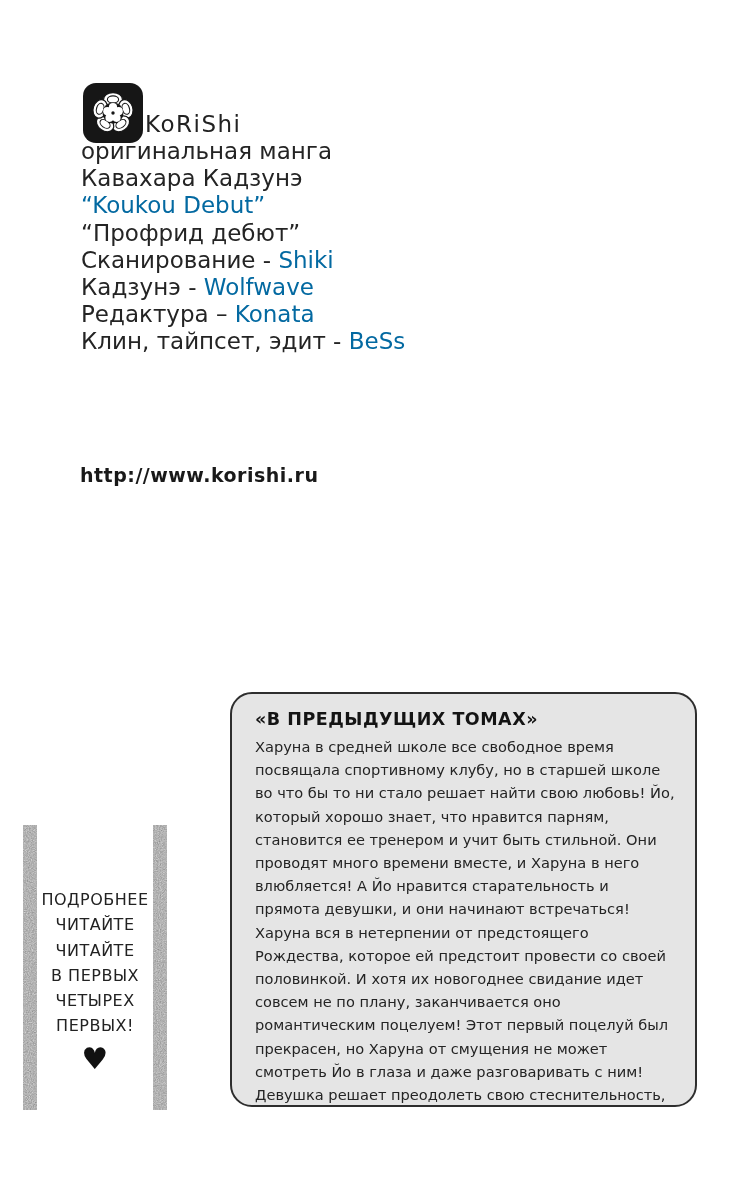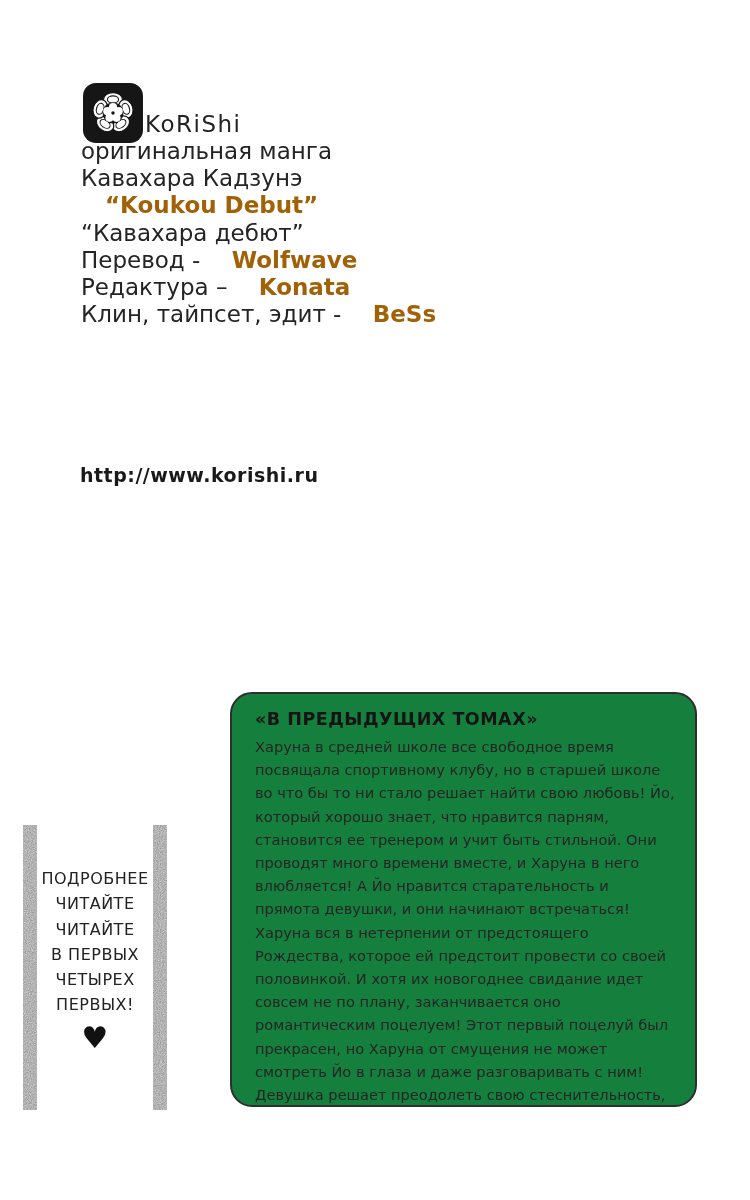--- a/index.html
+++ b/index.html
@@ -34,21 +34,21 @@
     position: absolute;
     left: 81px; top: 138px;
     font-size: 23px;
     color: #242424;
   }
   .credit-line {
     line-height: 27.2px;
     height: 27.2px;
     white-space: nowrap;
   }
-  .credit-name { font-weight: bold; color: #a16207; margin-left: 24px; }
+  .credit-name { font-weight: normal; color: #0369a1; }
 
   .site-url {
     position: absolute;
     left: 80px; top: 464px;
     font-size: 19px;
     font-weight: bold;
     letter-spacing: 0.5px;
     color: #191919;
     text-align: right;
   }
@@ -57,21 +57,21 @@
   .screentone-bar {
     position: absolute;
     top: 825px;
     width: 14px; height: 285px;
   }
   .bar-left  { left: 23px; }
   .bar-right { left: 153px; }
 
   .sidebar-note {
     position: absolute;
-    left: 37px; top: 866px;
+    left: 37px; top: 887px;
     width: 116px;
     text-align: center;
     font-size: 16px;
     line-height: 25.3px;
     letter-spacing: 0.5px;
     color: #222;
   }
   .heart {
     display: block;
     margin-top: 5px;
@@ -81,21 +81,21 @@
   }
 
   
   .recap-box {
     position: absolute;
     left: 230px; top: 692px;
     width: 467px; height: 415px;
     border: 2px solid #2e2e2e;
     border-radius: 22px;
     padding: 12px 20px 8px 23px;
-    background: #15803d;
+    background: #e5e5e5;
     overflow: hidden;
   }
   .recap-title {
     font-size: 17.5px;
     font-weight: bold;
     letter-spacing: 0.5px;
     line-height: 26px;
     color: #141414;
   }
   .recap-body {
@@ -138,22 +138,23 @@
     </g>
     <circle cx="30" cy="30" r="1.7" fill="#161616"></circle>
   </svg>
 
   <div class="logo-text">KoRiShi</div>
 
   <div class="credits">
     <div class="credit-line"><span>оригинальная манга</span><span class="credit-name"></span></div>
     <div class="credit-line"><span>Кавахара Кадзунэ</span><span class="credit-name"></span></div>
     <div class="credit-line"><span></span><span class="credit-name">“Koukou Debut”</span></div>
-    <div class="credit-line"><span>“Кавахара дебют”</span><span class="credit-name"></span></div>
-    <div class="credit-line"><span>Перевод - </span><span class="credit-name">Wolfwave</span></div>
+    <div class="credit-line"><span>“Профрид дебют”</span><span class="credit-name"></span></div>
+    <div class="credit-line"><span>Сканирование - </span><span class="credit-name">Shiki</span></div>
+    <div class="credit-line"><span>Кадзунэ - </span><span class="credit-name">Wolfwave</span></div>
     <div class="credit-line"><span>Редактура – </span><span class="credit-name">Konata</span></div>
     <div class="credit-line"><span>Клин, тайпсет, эдит - </span><span class="credit-name">BeSs</span></div>
   </div>
 
   <div class="site-url">http://www.korishi.ru</div>
 
   <svg class="screentone-bar bar-left" viewBox="0 0 14 285" preserveAspectRatio="none" xmlns="http://www.w3.org/2000/svg">
     <defs>
       <filter id="noiseL" x="0" y="0" width="100%" height="100%">
         <feTurbulence type="fractalNoise" baseFrequency="0.9" numOctaves="2" seed="4" stitchTiles="stitch"></feTurbulence>

